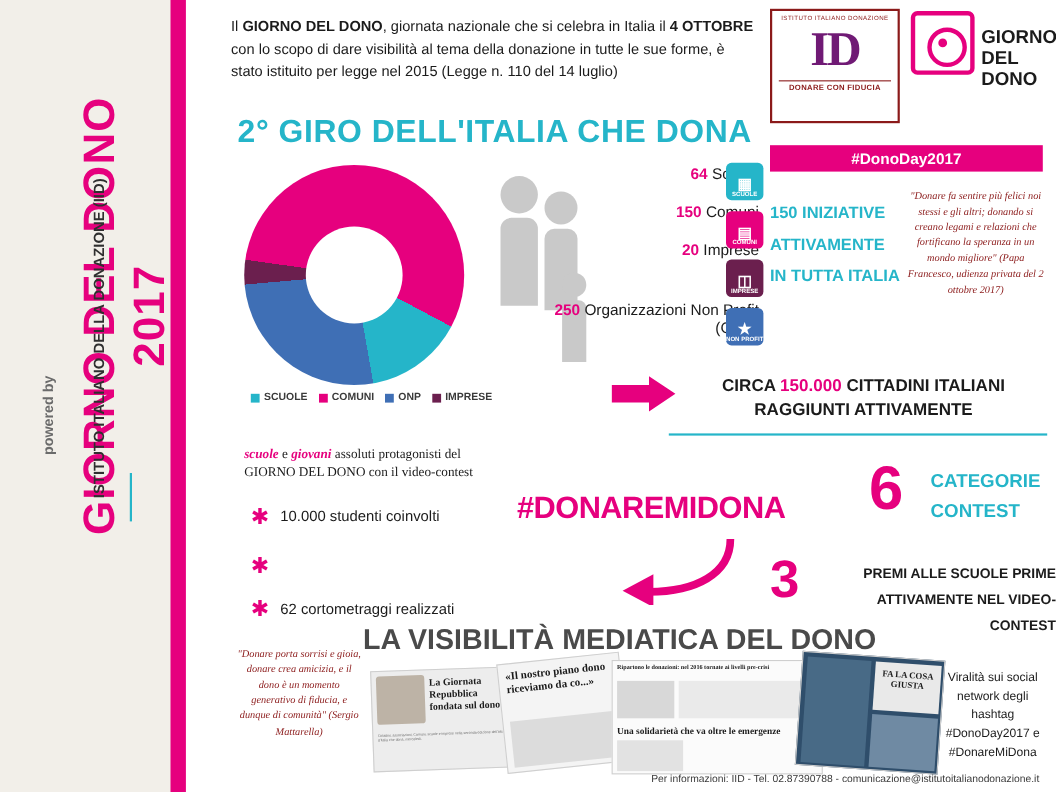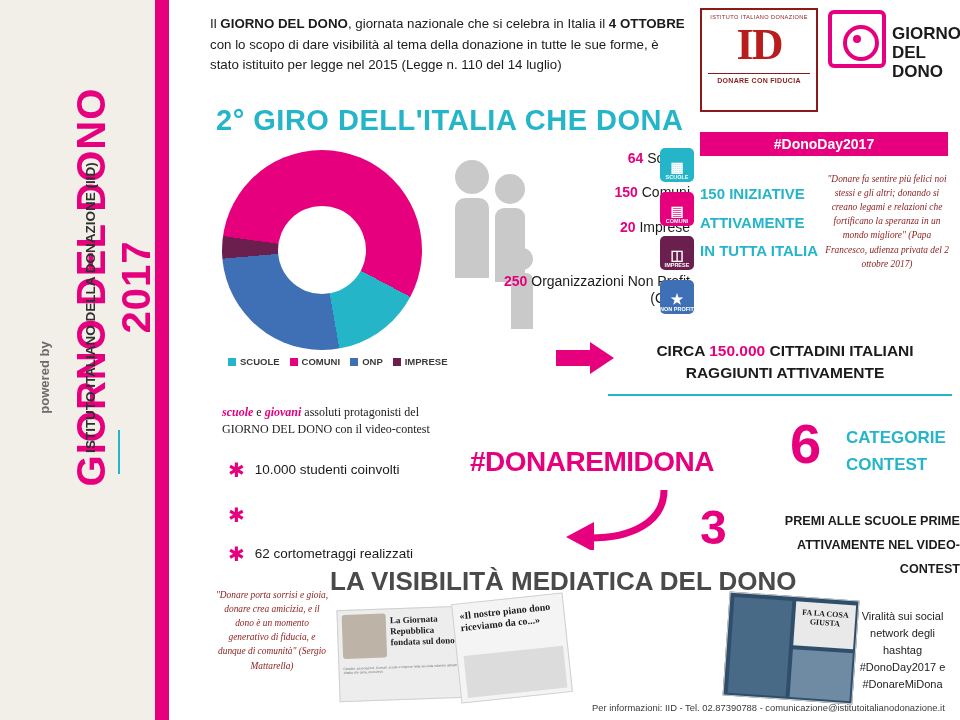--- a/index.html
+++ b/index.html
@@ -55,21 +55,21 @@
   #logo-box {
     position:absolute; left:700px; top:8px; width:250px; height:120px;
   }
   #logo-iid {
     position:absolute; left:0; top:0; width:118px; height:104px;
     border:2px solid #8b1a1a; background:#fff; text-align:center;
   }
   #logo-iid .topline { font-size:5.6px; color:#8b1a1a; letter-spacing:.4px; margin-top:4px;}
   #logo-iid .id {
     font-family:"Liberation Serif", serif; font-size:44px; font-weight:bold;
-    color:#b91c1c; line-height:50px; letter-spacing:-2px;
+    color:#701a75; line-height:50px; letter-spacing:-2px;
   }
   #logo-iid .sub { font-size:7px; color:#8b1a1a; font-weight:bold; letter-spacing:.3px;}
   #logo-iid .rule { height:1px; background:#8b1a1a; margin:3px 6px; }
   #logo-gdd {
     position:absolute; left:126px; top:0; width:122px; height:104px;
   }
   #logo-gdd .mark {
     position:absolute; left:2px; top:2px; width:58px; height:58px;
     border:4px solid #e6007e; border-radius:6px;
   }
@@ -375,20 +375,27 @@
     <div style="position:absolute;left:4px;top:4px;width:44px;height:44px;background:#bdb3a6;border-radius:3px;"></div>
     <div class="hl" style="position:absolute;left:52px;top:6px;width:70px;font-size:9px;line-height:11px;">La Giornata Repubblica fondata sul dono</div>
     <div class="body" style="position:absolute;left:4px;top:56px;width:118px;">Cittadini, associazioni, Comuni, scuole e imprese nella seconda edizione dell'altra d'Italia che dona, mercoledì.</div>
   </div>
 
   <div class="clip" style="left:118px; top:4px; width:112px; height:100px; transform:rotate(-6deg); background:#f4f4f4;">
     <div class="hl" style="position:absolute;left:6px;top:6px;width:100px;font-size:10px;line-height:12px;">«Il nostro piano dono riceviamo da co...»</div>
     <div style="position:absolute;left:6px;top:52px;width:100px;height:42px;background:#dcdcdc;"></div>
   </div>
 
+  <div class="clip" style="left:218px; top:6px; width:192px; height:104px; background:#fbfbfb;">
+    <div class="hl" style="position:absolute;left:4px;top:3px;width:184px;font-size:5.6px;line-height:7px;">Ripartono le donazioni: nel 2016 tornate ai livelli pre-crisi</div>
+    <div style="position:absolute;left:4px;top:18px;width:52px;height:34px;background:#d8d8d8;"></div>
+    <div style="position:absolute;left:60px;top:18px;width:128px;height:34px;background:#eaeaea;"></div>
+    <div class="hl" style="position:absolute;left:4px;top:58px;width:184px;font-size:8.5px;">Una solidarietà che va oltre le emergenze</div>
+    <div style="position:absolute;left:4px;top:72px;width:60px;height:28px;background:#e2e2e2;"></div>
+  </div>
 
   <div class="clip" style="left:388px; top:2px; width:130px; height:104px; transform:rotate(4deg); background:#2f4e6b;">
     <div style="position:absolute;left:4px;top:4px;width:58px;height:96px;background:#486a86;"></div>
     <div style="position:absolute;left:66px;top:4px;width:60px;height:44px;background:#e9e9e9;"></div>
     <div class="hl" style="position:absolute;left:68px;top:10px;width:56px;font-size:8px;line-height:9px;color:#1b1b1b;text-align:center;">FA LA COSA GIUSTA</div>
     <div style="position:absolute;left:66px;top:52px;width:60px;height:48px;background:#6f8aa3;"></div>
   </div>
 </div>
 
 <div id="viralita">Viralità sui social network degli hashtag #DonoDay2017 e #DonareMiDona</div>

